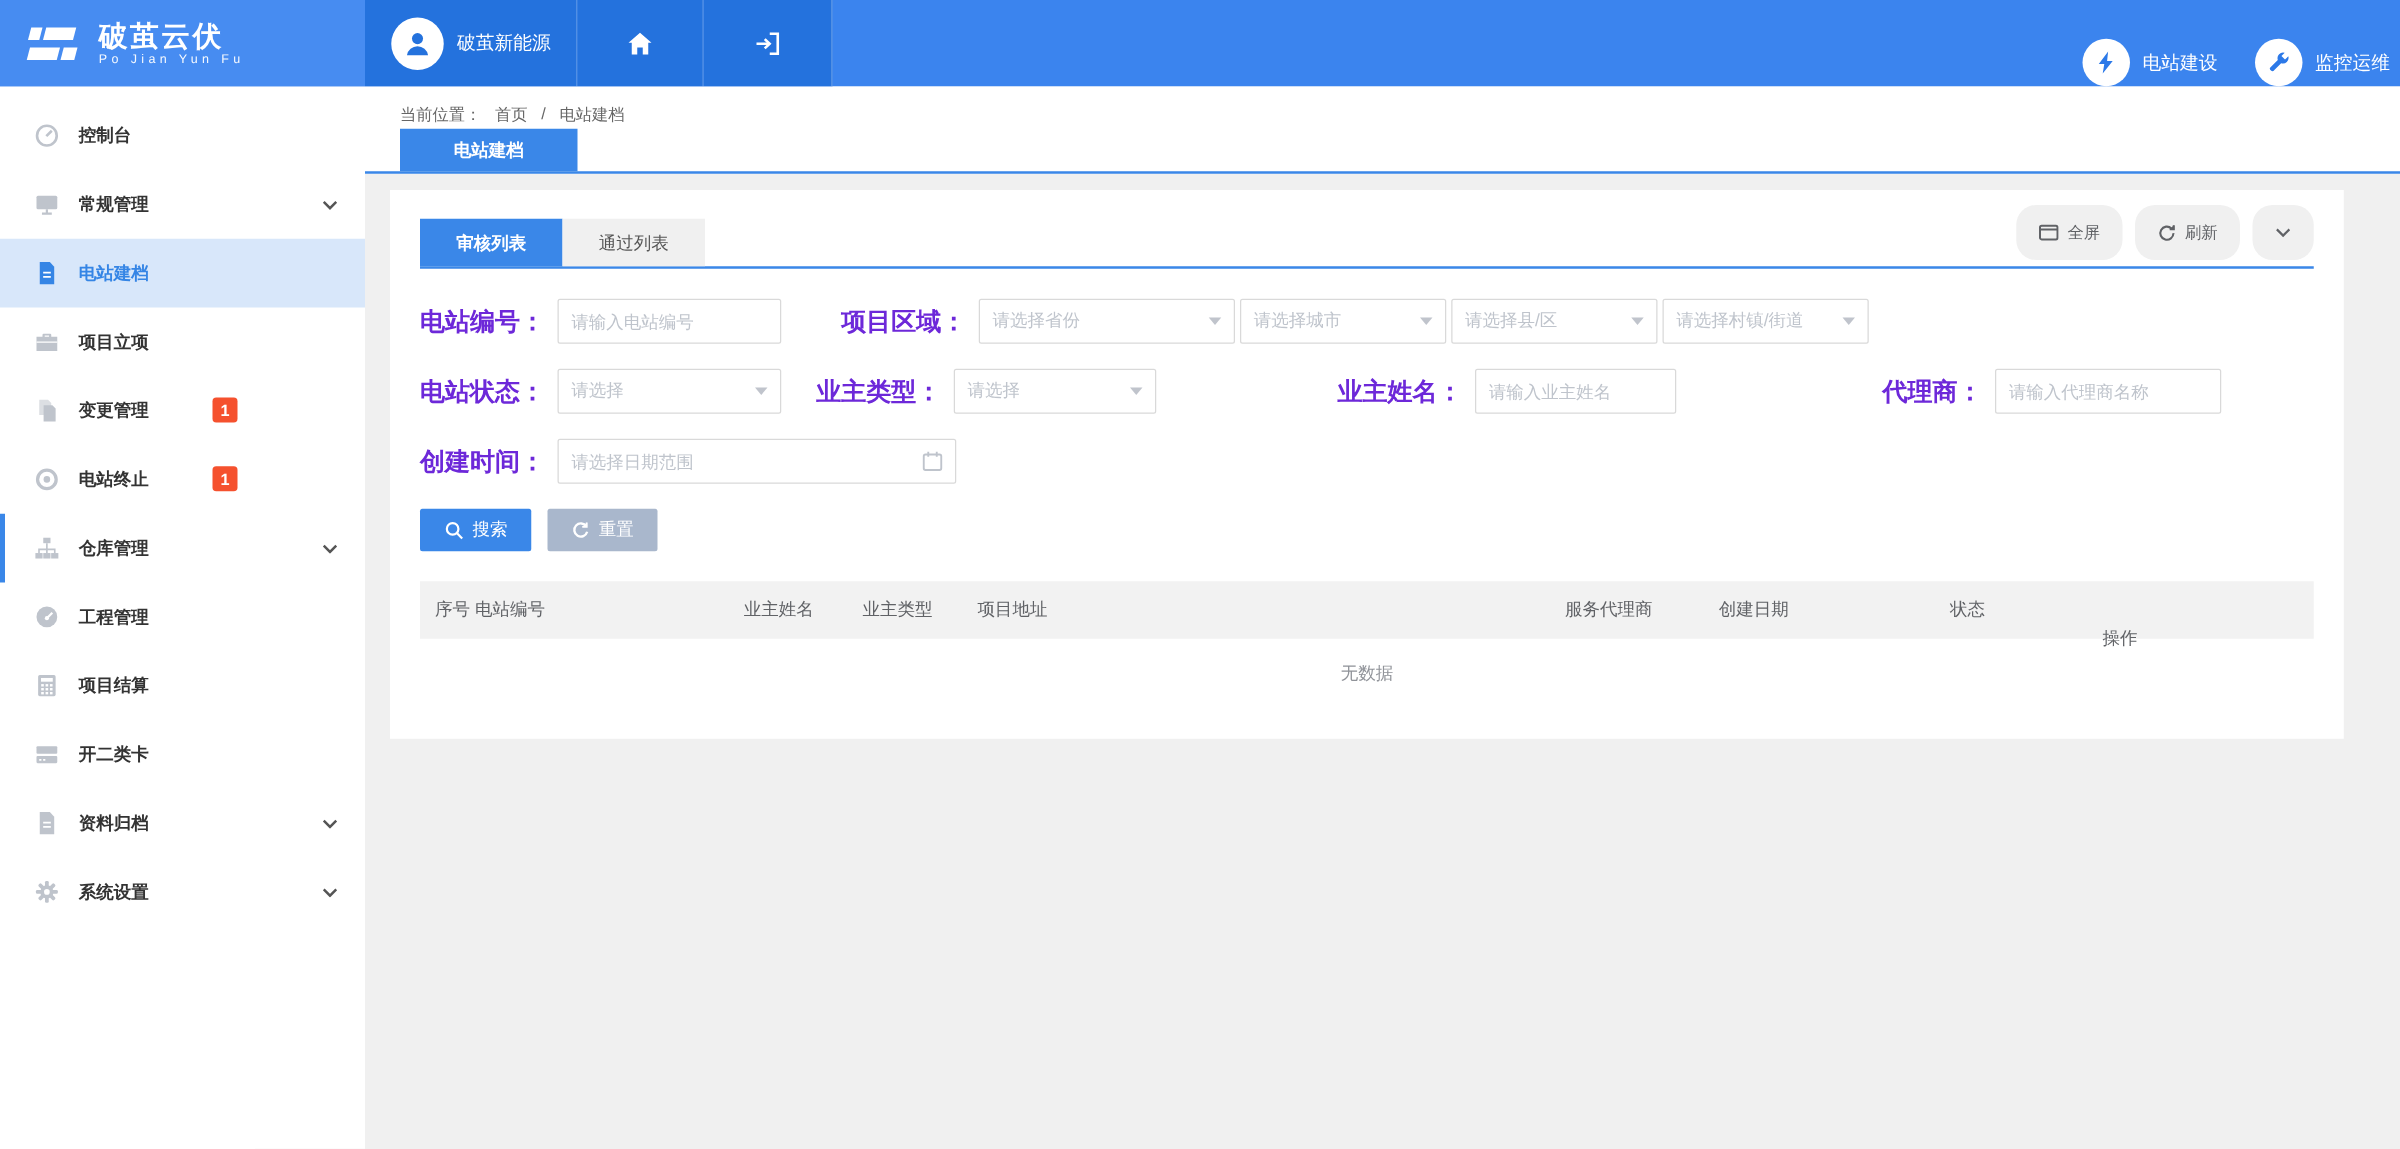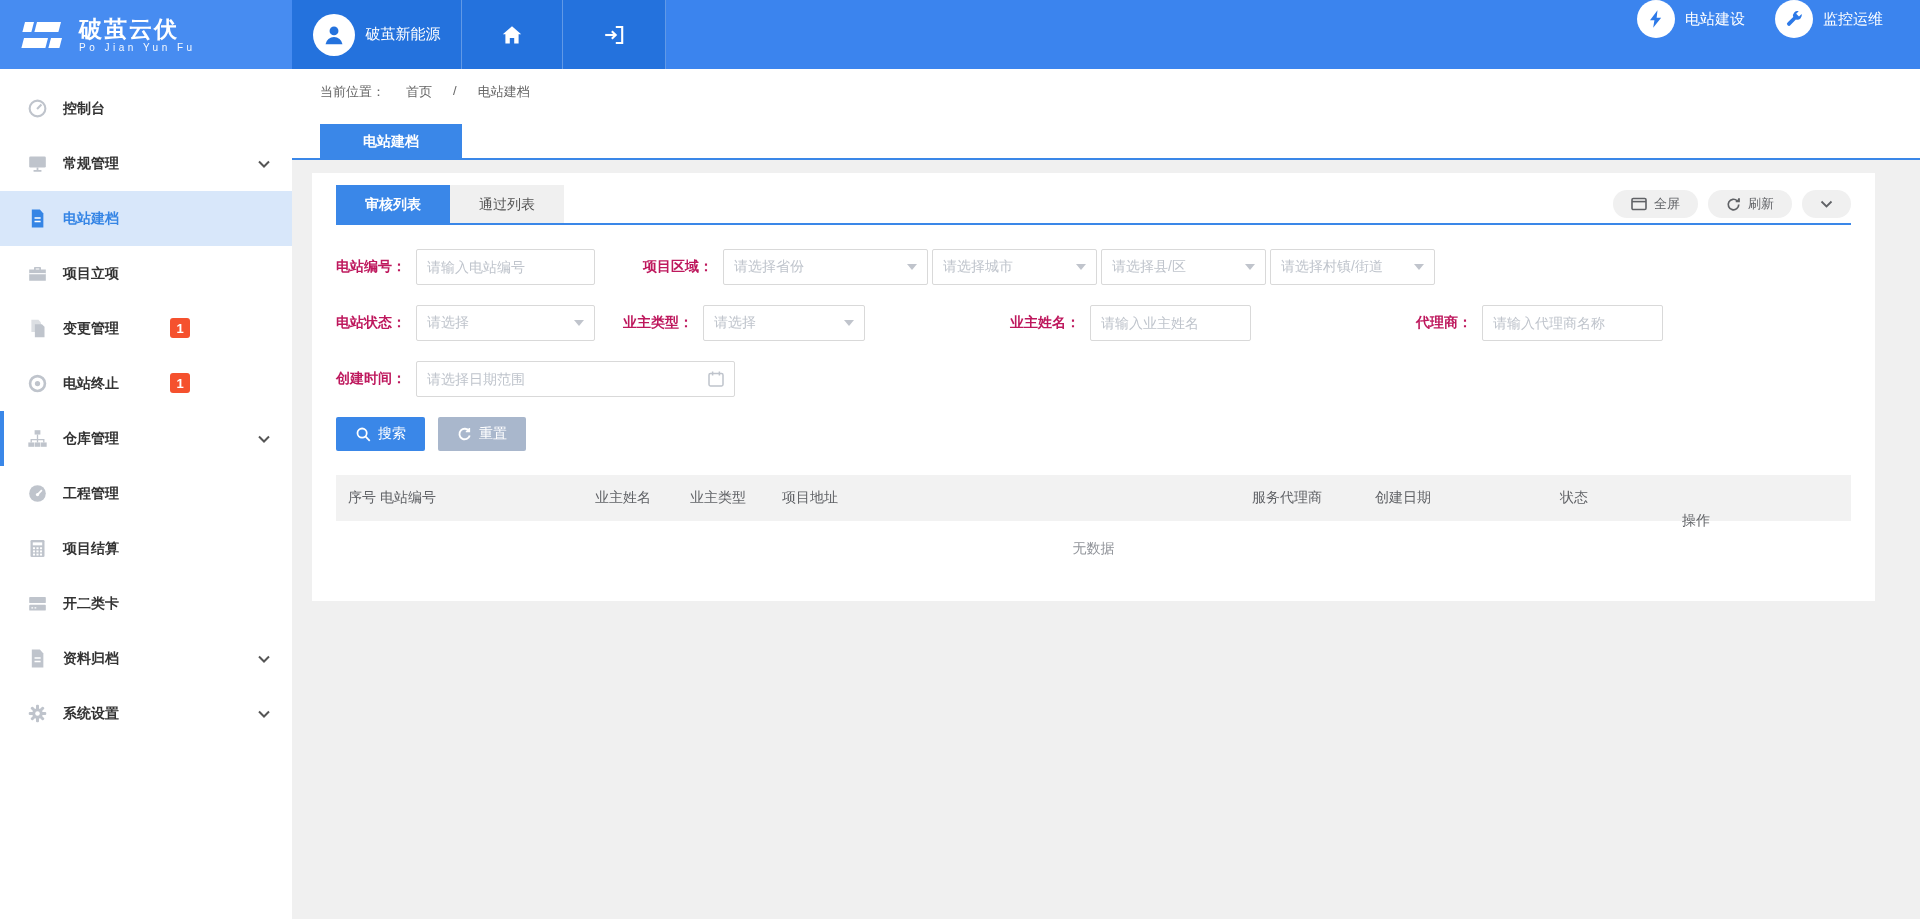--- a/index.html
+++ b/index.html
@@ -14,21 +14,21 @@
   .logo-txt .t1 { font-size:23px; font-weight:700; letter-spacing:2px; line-height:26px; }
   .logo-txt .t2 { font-size:10px; letter-spacing:3.5px; opacity:.95; }
   .hdr-sec { background:#2472DD; display:flex; align-items:center; justify-content:center;
     border-right:1px solid rgba(255,255,255,.28); cursor:pointer; }
   .sec-user { width:170px; gap:11px; padding:0 8px; }
   .sec-home { width:101px; }
   .sec-login { width:103px; }
   .avatar { width:42px; height:42px; background:#fff; border-radius:50%;
     display:flex; align-items:center; justify-content:center; flex:none; }
   .uname { font-size:15px; white-space:nowrap; }
-  .hdr-right { margin-left:auto; display:flex; align-items:flex-start; gap:30px; padding-right:37px; }
+  .hdr-right { margin-left:auto; display:flex; align-items:flex-end; gap:30px; padding-right:8px; }
   .hdr-item { display:flex; align-items:center; gap:10px; font-size:15px; cursor:pointer; }
   .circ { width:38px; height:38px; background:#fff; border-radius:50%;
     display:flex; align-items:center; justify-content:center; flex:none; }
 
   
   .sidebar { position:absolute; top:69px; left:0; bottom:0; width:292px; background:#fff;
     padding-top:12px; z-index:5; }
   .s-item { position:relative; height:55px; display:flex; align-items:center;
     padding-left:26px; color:#333; cursor:pointer; }
   .s-icon { width:22px; height:22px; color:#BFC4CC; margin-right:15px;
@@ -39,40 +39,40 @@
   .s-badge { position:absolute; left:170px; top:17px; min-width:20px; height:20px;
     background:#F5512E; color:#fff; font-size:13px; font-weight:700; border-radius:3px;
     display:flex; align-items:center; justify-content:center; padding:0 5px; }
   .s-chev { position:absolute; right:22px; top:50%; transform:translateY(-50%); color:#555;
     display:flex; }
   .scroll-thumb { position:absolute; left:0; top:0; width:4px; height:55px; background:#3A87E8; }
 
   
   .main { position:absolute; top:69px; left:292px; right:0; bottom:0; background:#F0F0F0; }
   .topbar { background:#fff; padding:14px 0 0 28px; border-bottom:2px solid #3A87E8; }
-  .crumb { font-size:13px; color:#666; margin-bottom:23px; display:flex; gap:21px; }
+  .crumb { font-size:13px; color:#666; margin-bottom:2px; display:flex; gap:11px; }
   .crumb .lnk { cursor:pointer; }
   .page-tab { display:inline-block; width:142px; height:34px; line-height:34px; text-align:center;
     background:#3A87E8; color:#fff; font-size:14px; font-weight:700; cursor:pointer; }
   .content { padding:13px 45px 0 20px; }
   .card { background:#fff; min-height:422px; padding:12px 24px 24px; }
 
   .tabs-row { display:flex; justify-content:space-between; align-items:flex-end;
     border-bottom:2px solid #3A87E8; }
   .tabs { display:flex; }
   .tab { width:114px; height:38px; line-height:38px; text-align:center; font-size:14px; cursor:pointer; }
   .tab.active { background:#3A87E8; color:#fff; font-weight:700; }
   .tab.inactive { background:#F0F0F0; color:#555; }
   .toolbar { display:flex; gap:10px; margin-bottom:5px; }
-  .pill { height:28px; border-radius:16px; background:#F0F0F0; color:#606266; font-size:13px;
+  .pill { height:44px; border-radius:16px; background:#F0F0F0; color:#606266; font-size:13px;
     display:flex; align-items:center; gap:7px; padding:0 18px; cursor:pointer; }
 
   .filters { margin-top:24px; }
   .frow { display:flex; align-items:center; margin-bottom:20px; }
-  .flabel { font-size:14px; font-weight:700; color:#be185d; margin-right:10px; white-space:nowrap; }
+  .flabel { font-size:20px; font-weight:700; color:#6d28d9; margin-right:10px; white-space:nowrap; }
   .inp { height:36px; border:1px solid #D9D9D9; border-radius:2px; font-size:14px;
     padding:0 10px; color:#0f766e; background:#fff; font-family:inherit; outline:none; }
   .inp::placeholder { color:#BFC4CC; }
   .sel { height:36px; border:1px solid #D9D9D9; border-radius:2px; background:#fff;
     display:flex; align-items:center; justify-content:space-between; padding:0 10px; cursor:pointer; }
   .sel .ph { font-size:14px; color:#BFC4CC; }
   .arr { width:0; height:0; border-left:5px solid transparent; border-right:5px solid transparent;
     border-top:6px solid #C0C4CC; flex:none; margin-left:8px; }
   .selgrp { display:flex; gap:4px; }
   .date-wrap { position:relative; display:flex; align-items:center; }

